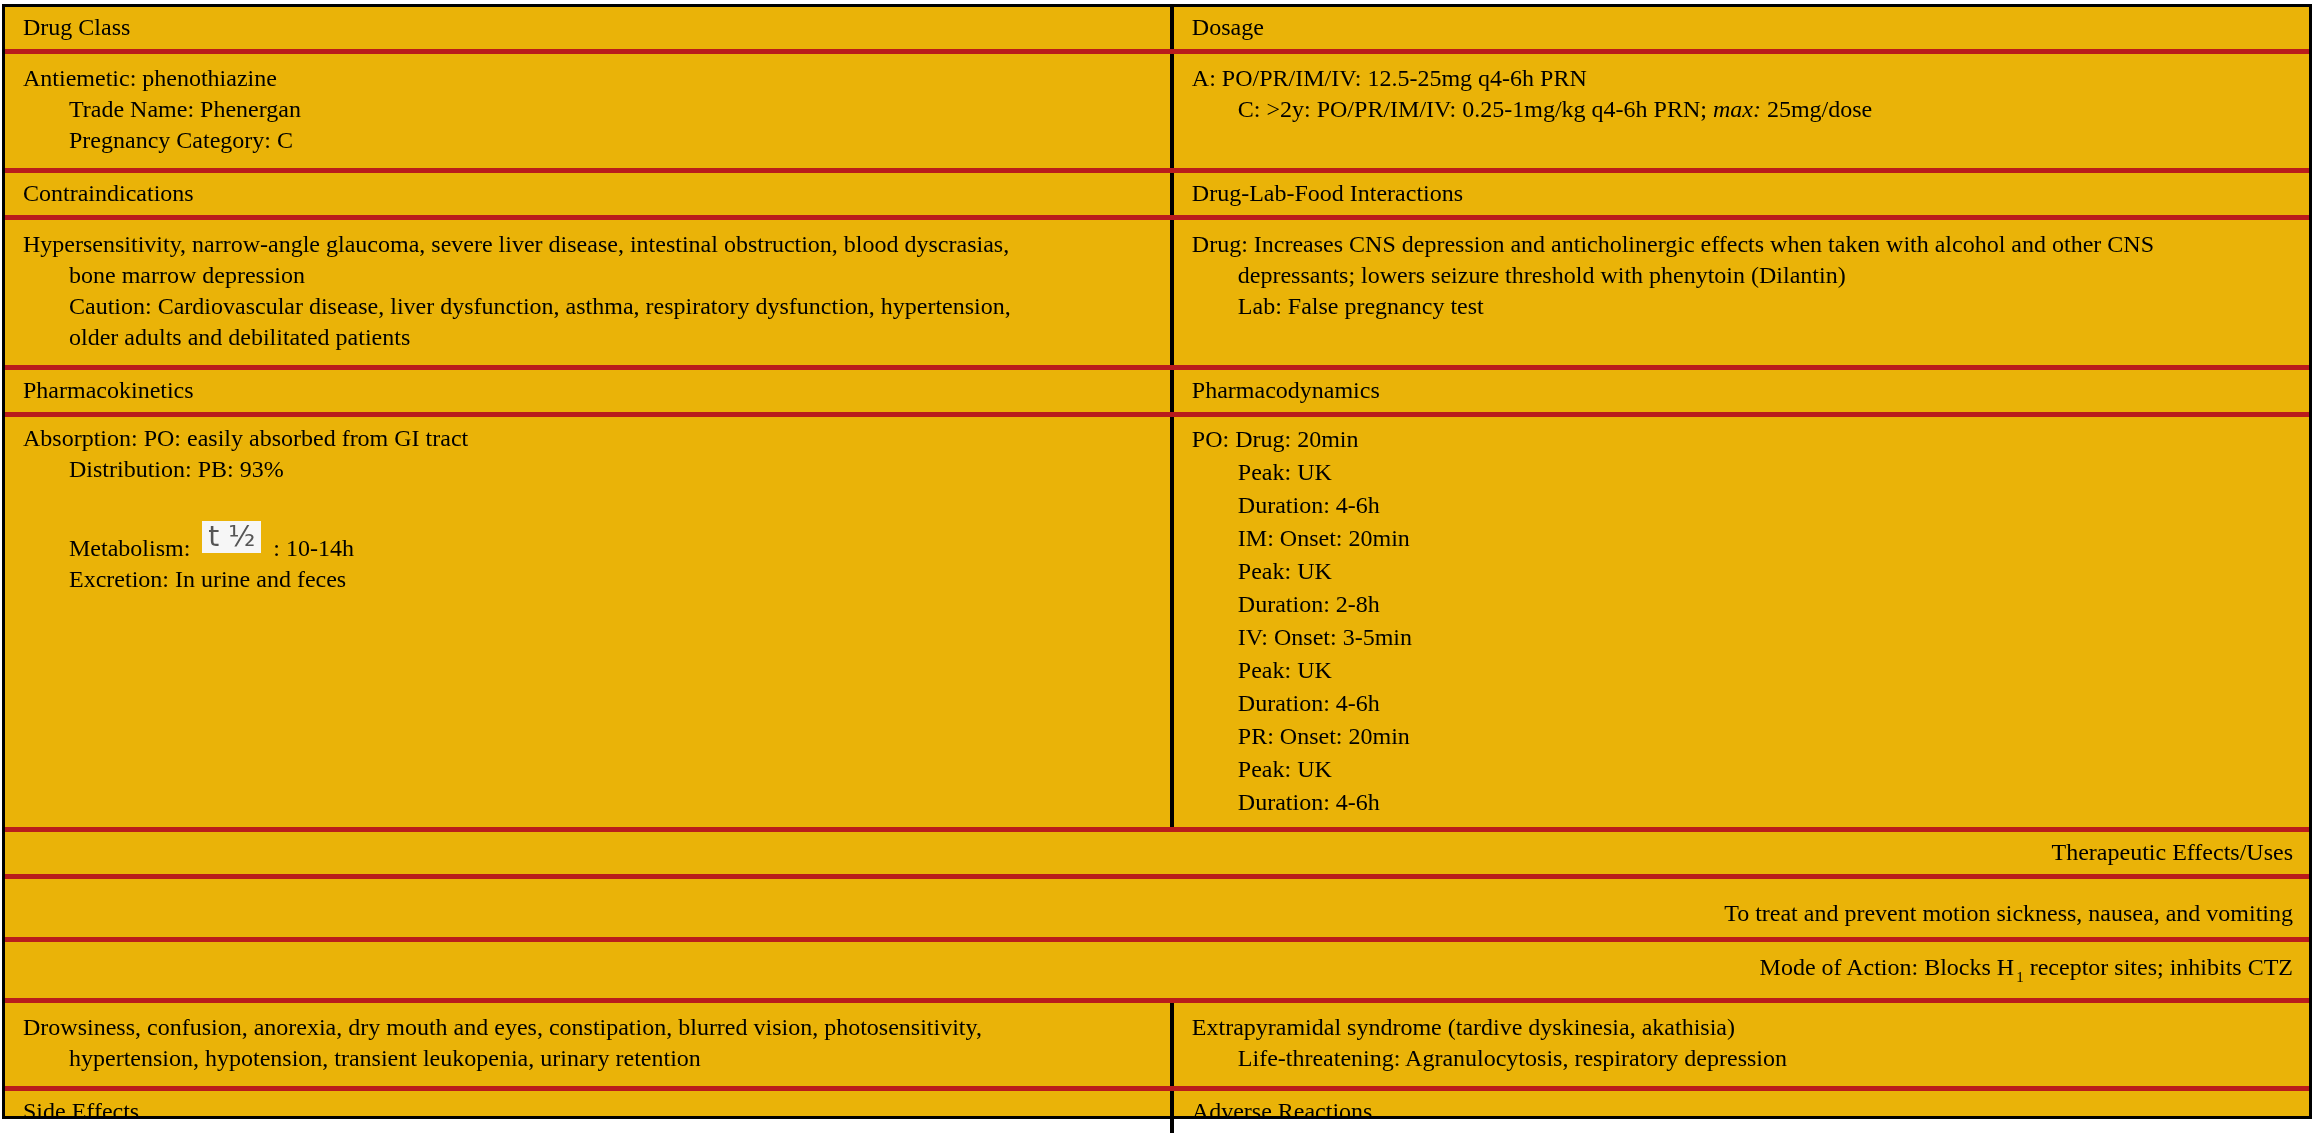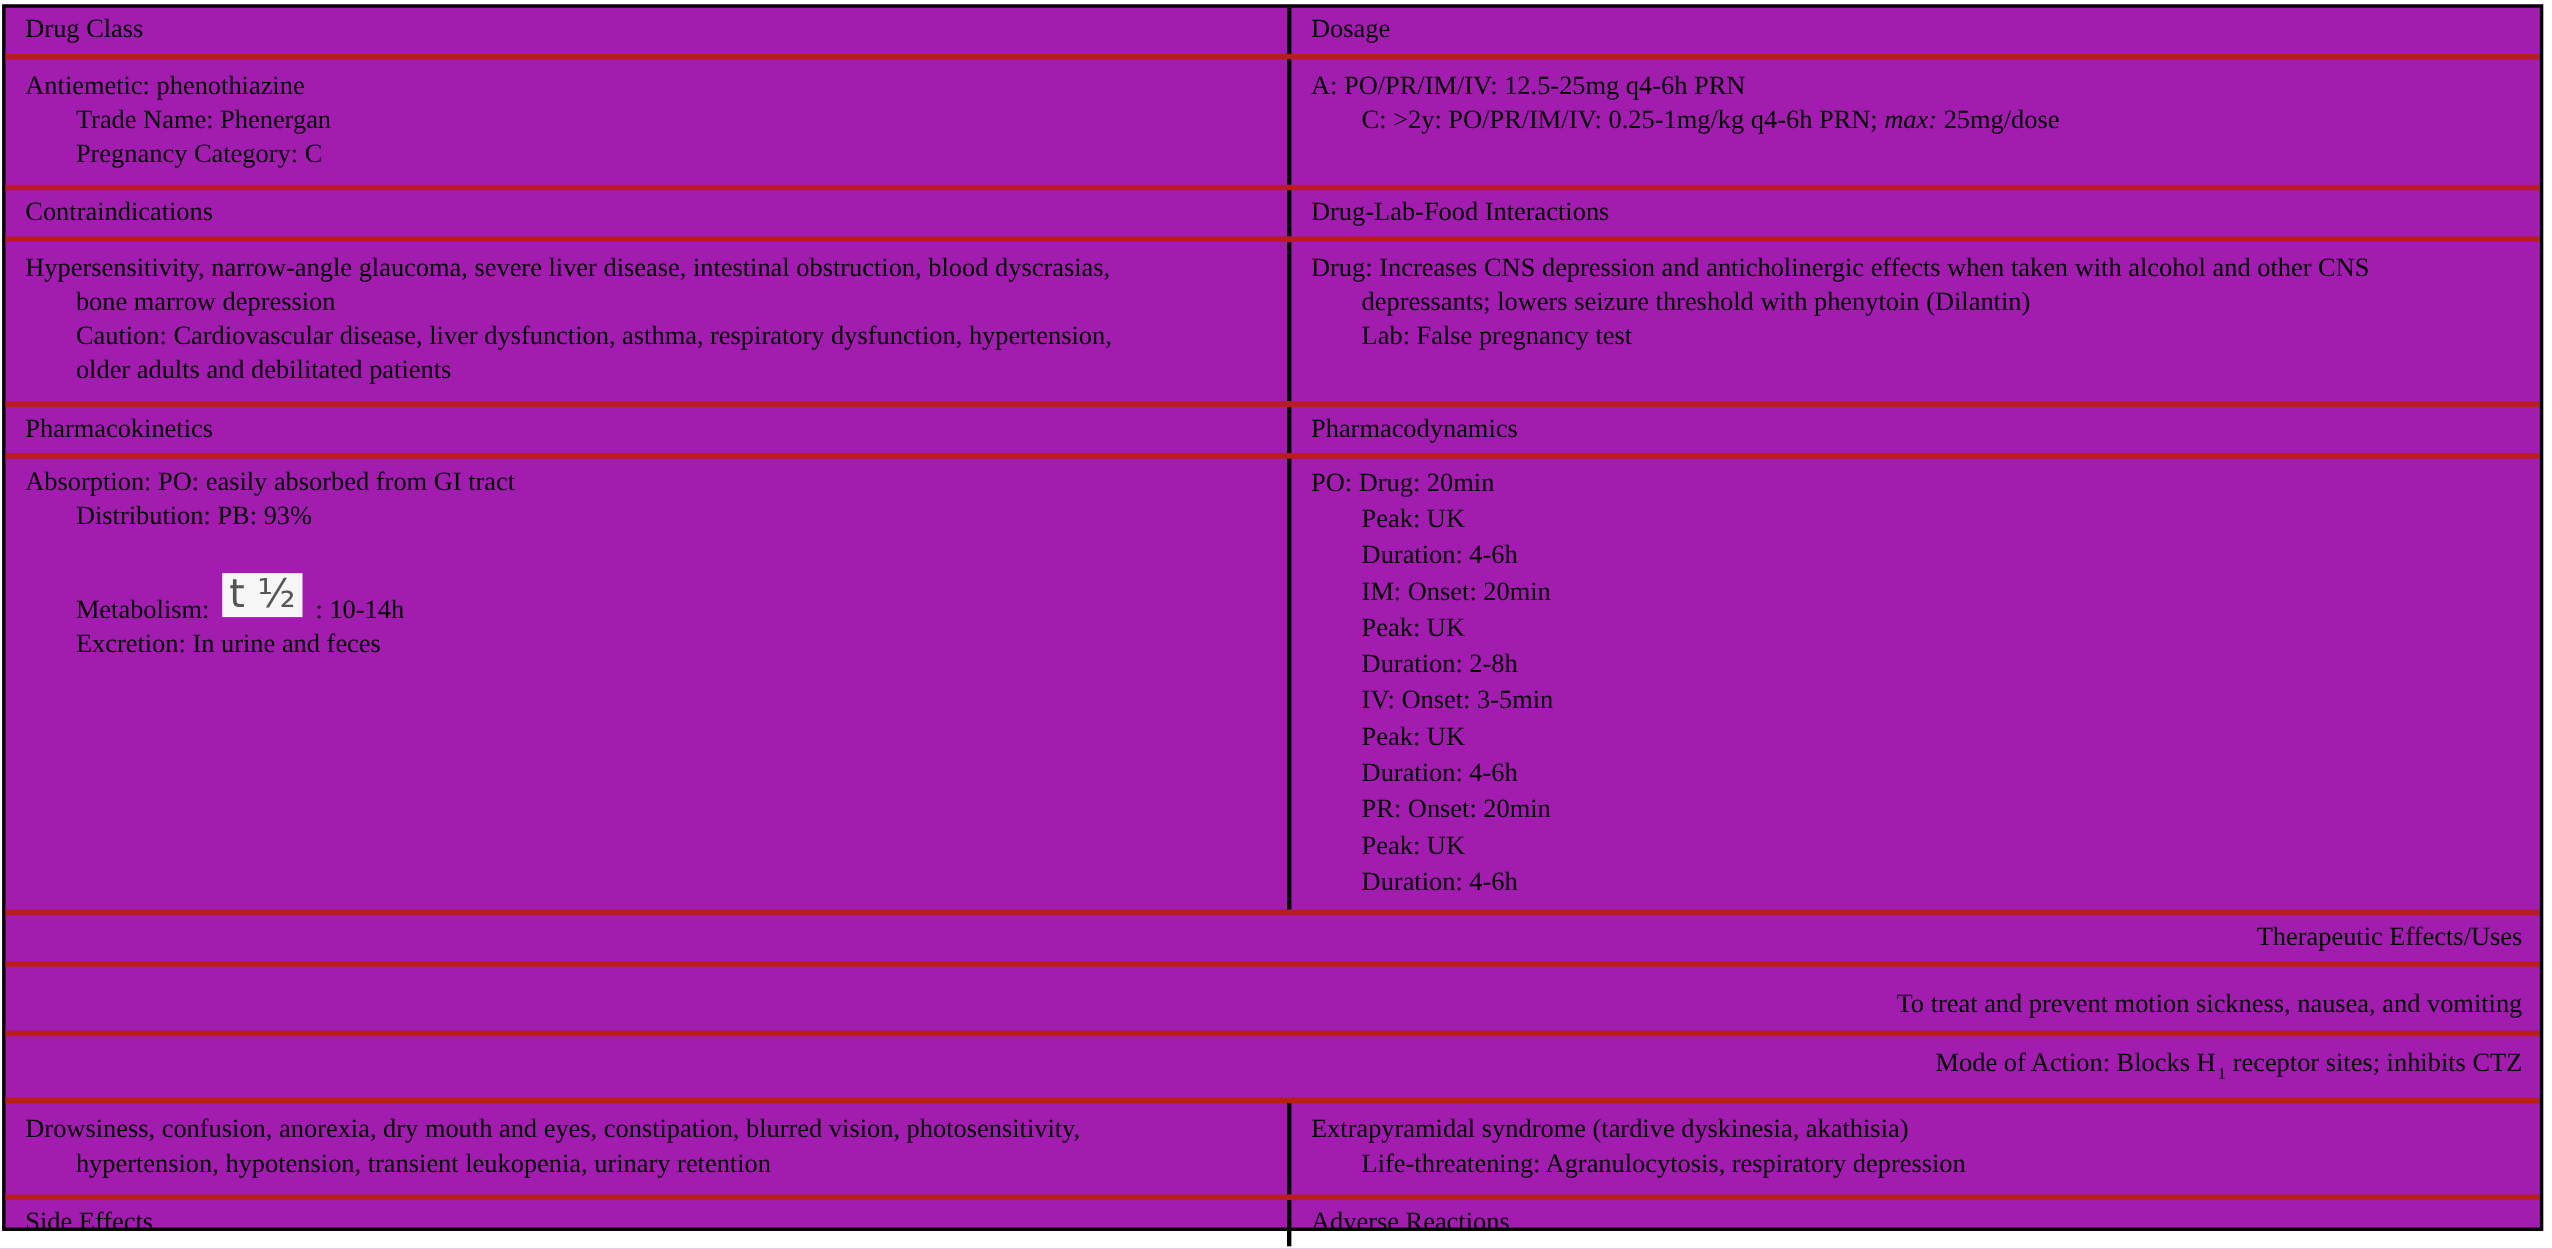--- a/index.html
+++ b/index.html
@@ -14,21 +14,21 @@
   }
   .drug-table {
     position: absolute;
     top: 4px;
     left: 2px;
     width: 2310px;
     height: 1115px;
     border: 3px solid #000000;
     display: flex;
     flex-direction: column;
-    background: #a21caf;
+    background: #eab308;
     box-sizing: border-box;
   }
   .band {
     display: grid;
     grid-template-columns: 50.73% 1fr;
     border-top: 5px solid #b91c1c;
     box-sizing: border-box;
   }
   .band:first-child { border-top: none; }
   .band.full { display: block; text-align: right; }
@@ -53,21 +53,21 @@
   .line.gap { margin-top: 46px; }
   .em { font-style: italic; }
   .seg-sub {
     font-size: 15px;
     position: relative;
     top: 7px;
     padding-left: 2px;
   }
   .thalf {
     font-family: "DejaVu Sans", sans-serif;
-    font-size: 36px;
+    font-size: 28px;
     color: #555555;
     background: #f6f6f6;
     display: inline-block;
     position: relative;
     top: -10px;
     padding: 2px 6px;
     margin: 0 6px;
     line-height: 1;
   }
 </style>

